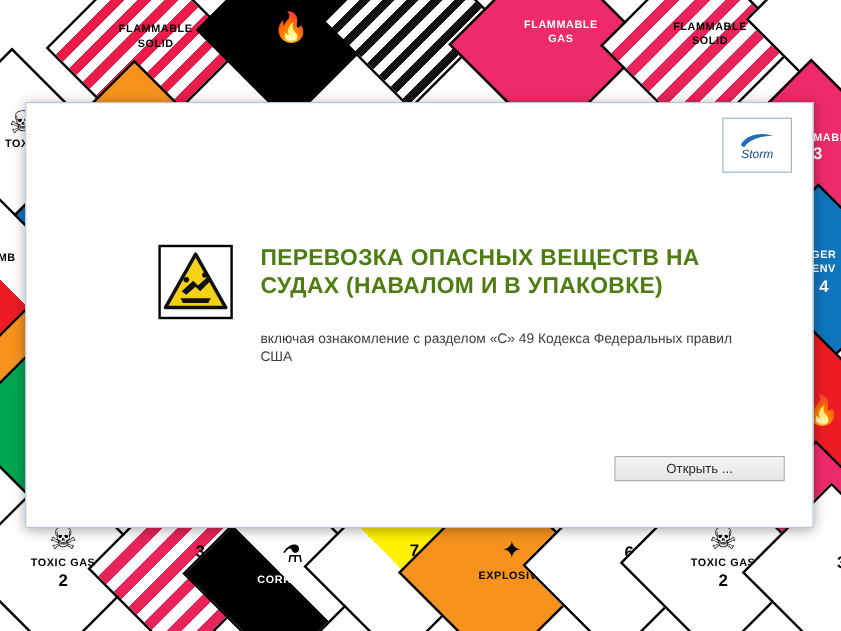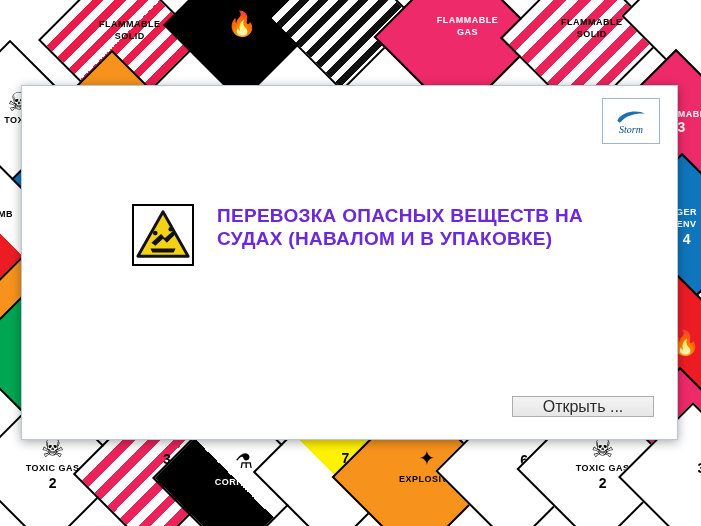--- a/index.html
+++ b/index.html
@@ -108,21 +108,21 @@
     display: flex;
     flex-direction: column;
     align-items: center;
     justify-content: center;
   }
   #logo-swoosh {
     width: 34px;
     height: 18px;
   }
   #logo-text {
-    font-family: Liberation Serif, serif;
+    font-family: Liberation Sans, sans-serif;
     font-style: italic;
     font-size: 10px;
     color: #0f4c81;
     margin-top: -2px;
   }
 
   #content {
     position: absolute;
     left: 110px;
     top: 118px;
@@ -152,42 +152,42 @@
     font-weight: bold;
     letter-spacing: .9px;
     color: #9b9b9b;
     margin: 0 0 6px 0;
     font-family: "Liberation Sans", sans-serif;
   }
   .headline {
     font-size: 19px;
     font-weight: bold;
     letter-spacing: .3px;
-    color: #6d28d9;
+    color: #4d7c0f;
     line-height: 23px;
     margin: 0;
     font-family: "Liberation Sans", sans-serif;
   }
   .subtext {
     margin-top: 26px;
     font-size: 11.5px;
     color: #3d3d3d;
     line-height: 15px;
     font-family: "Liberation Sans", sans-serif;
   }
 
   #open-button {
     position: absolute;
     left: 490px;
-    top: 310px;
+    top: 294px;
     width: 140px;
     height: 19px;
     background: linear-gradient(to bottom,#f4f4f4 0%, #e6e6e6 100%);
     border: 1px solid #adadad;
-    font-size: 16px;
+    font-size: 11px;
     color: #2b2b2b;
     display: flex;
     align-items: center;
     justify-content: center;
     cursor: pointer;
     font-family: "Liberation Sans", sans-serif;
   }
 </style>
 </head>
 <body>
@@ -369,20 +369,21 @@
           <polygon points="30,6 56,52 4,52" fill="#f3d117" stroke="#111" stroke-width="3" stroke-linejoin="round"></polygon>
           <path d="M18 38 l10 -9 l4 4 l8 -7 l3 3 l-9 9 l-4 -4 l-8 7 z" fill="#111"></path>
           <path d="M17 44 h26 l-2 4 h-22 z" fill="#111"></path>
           <circle cx="22" cy="28" r="2.4" fill="#111"></circle>
           <circle cx="38" cy="24" r="2.4" fill="#111"></circle>
         </svg>
       </div>
 
       <div id="texts">
         <h1 class="headline">ПЕРЕВОЗКА ОПАСНЫХ ВЕЩЕСТВ НА СУДАХ (НАВАЛОМ И В УПАКОВКЕ)</h1>
+        <p class="subtext">включая ознакомление с разделом «С» 49 Кодекса Федеральных правил США</p>
       </div>
 
     </div>
 
     <div id="open-button">Открыть ...</div>
 
   </div>
 
 </div>
 

